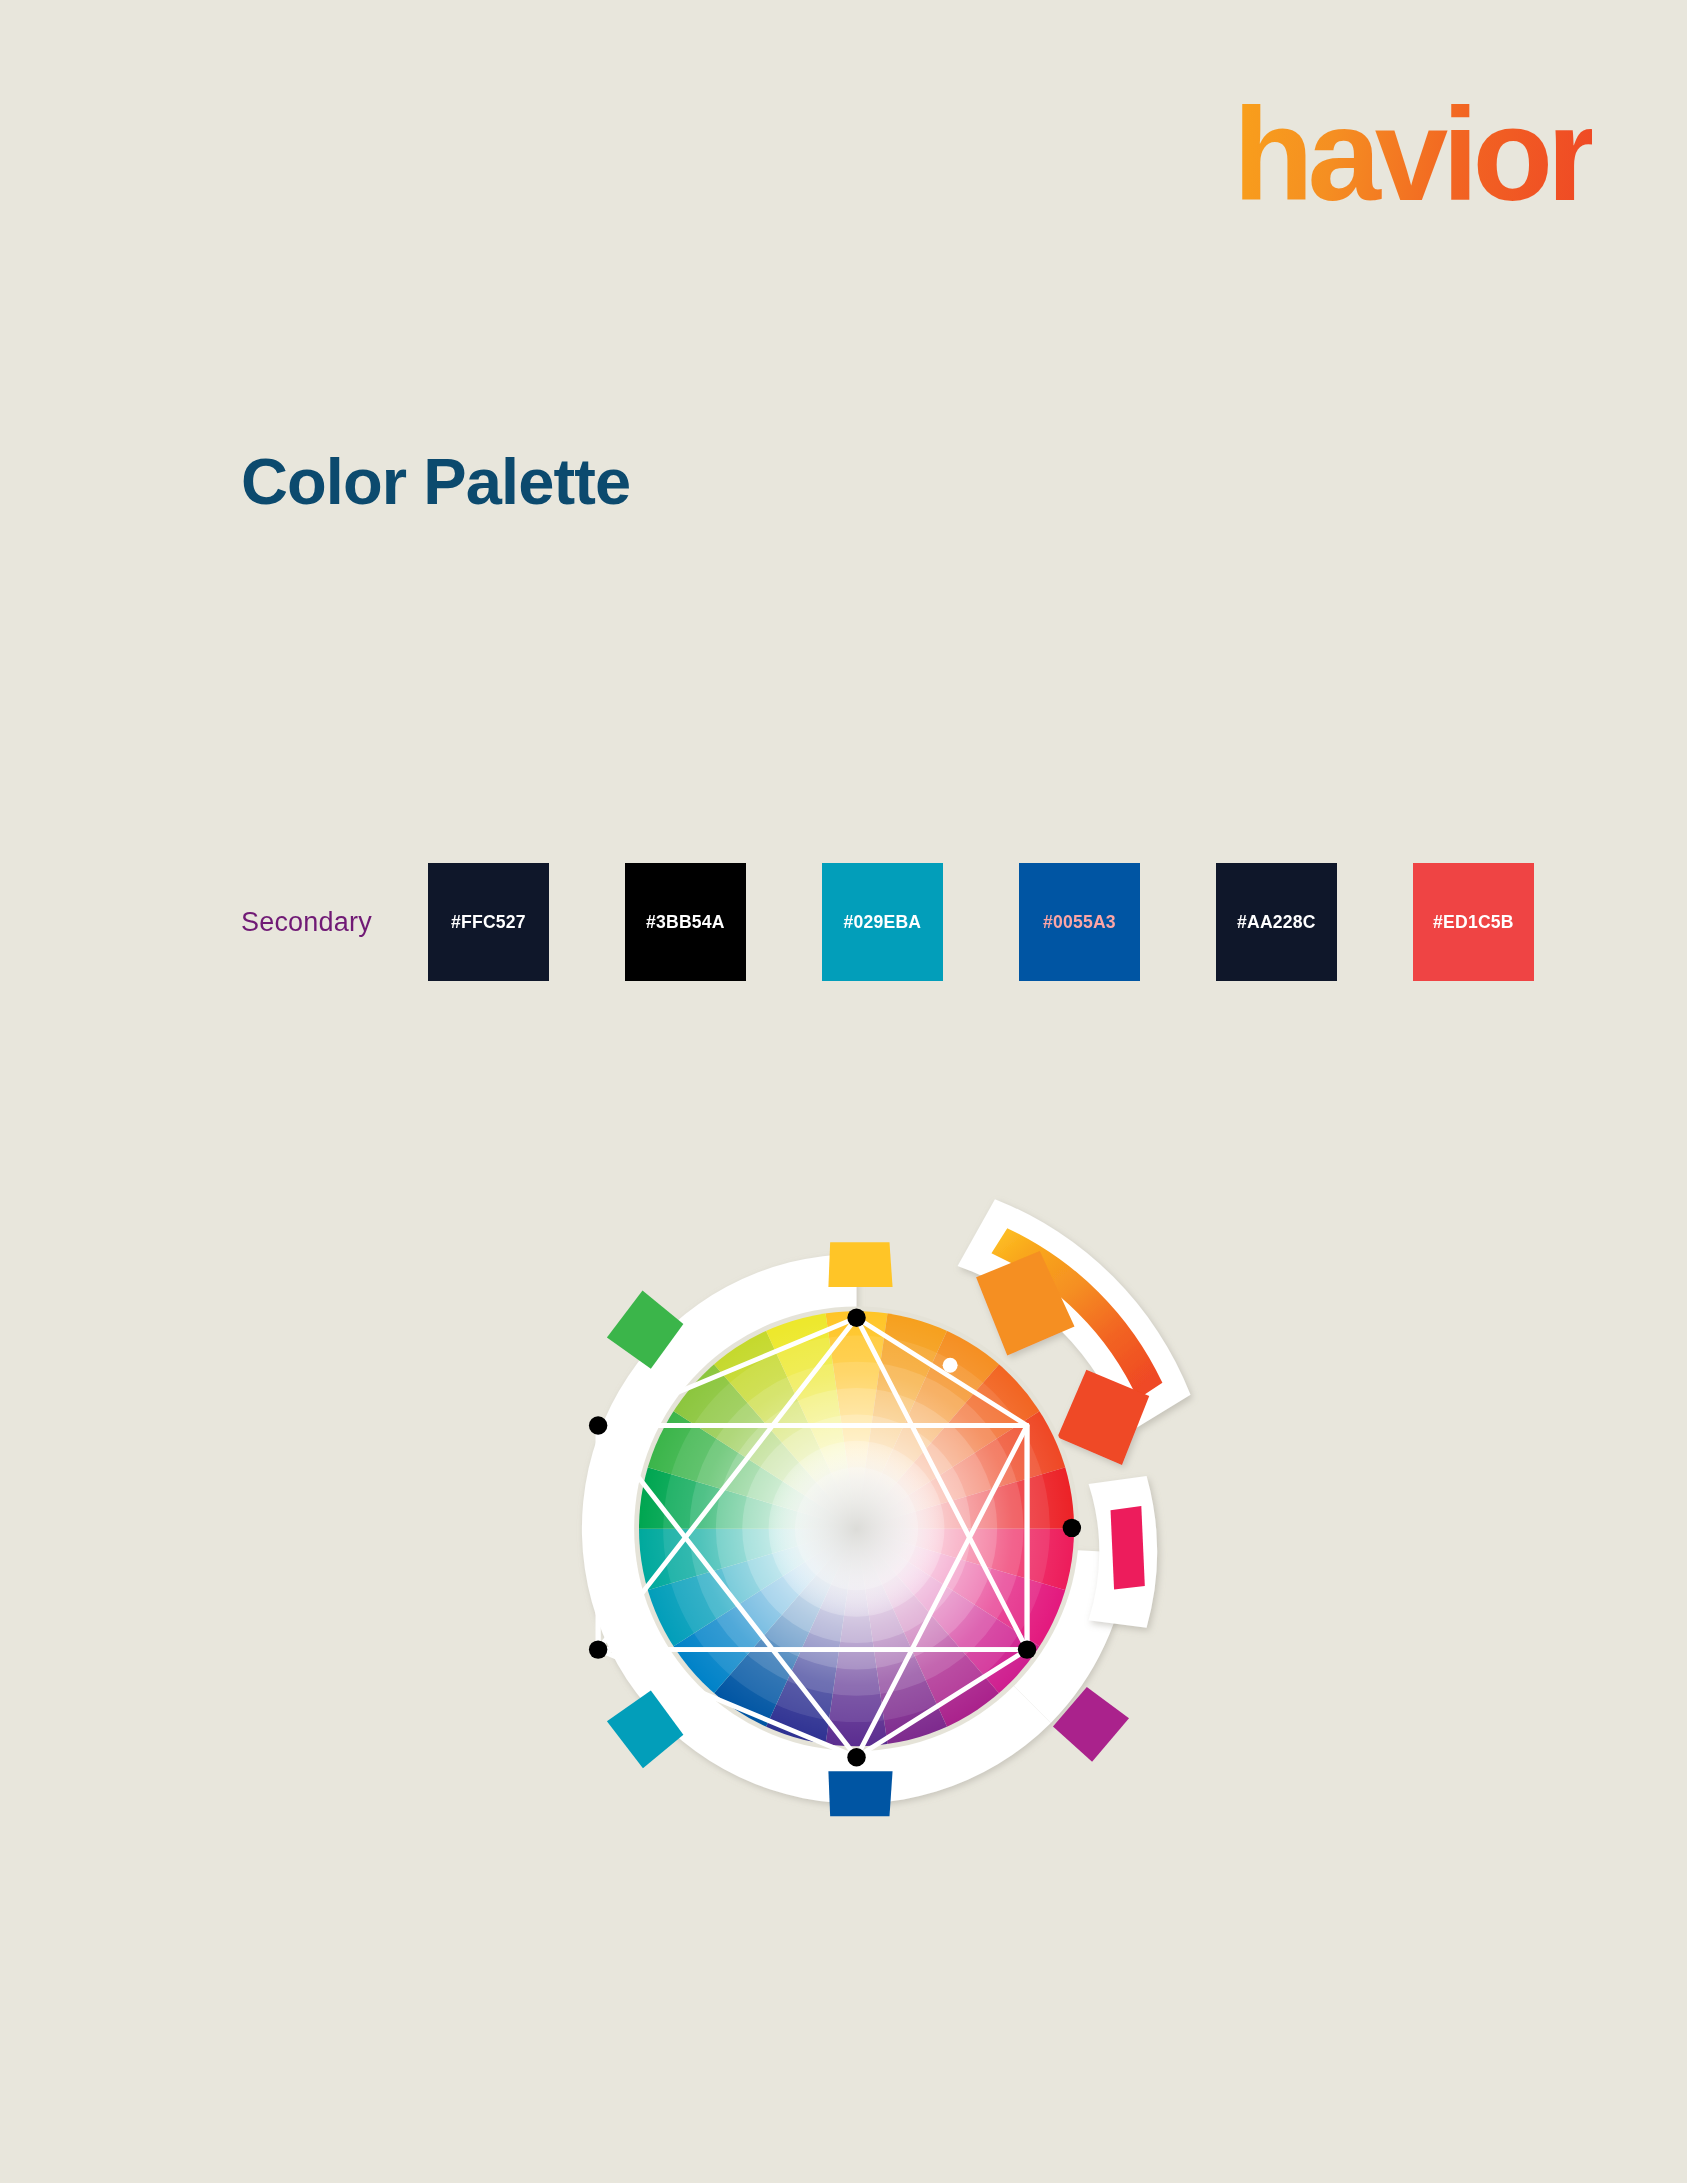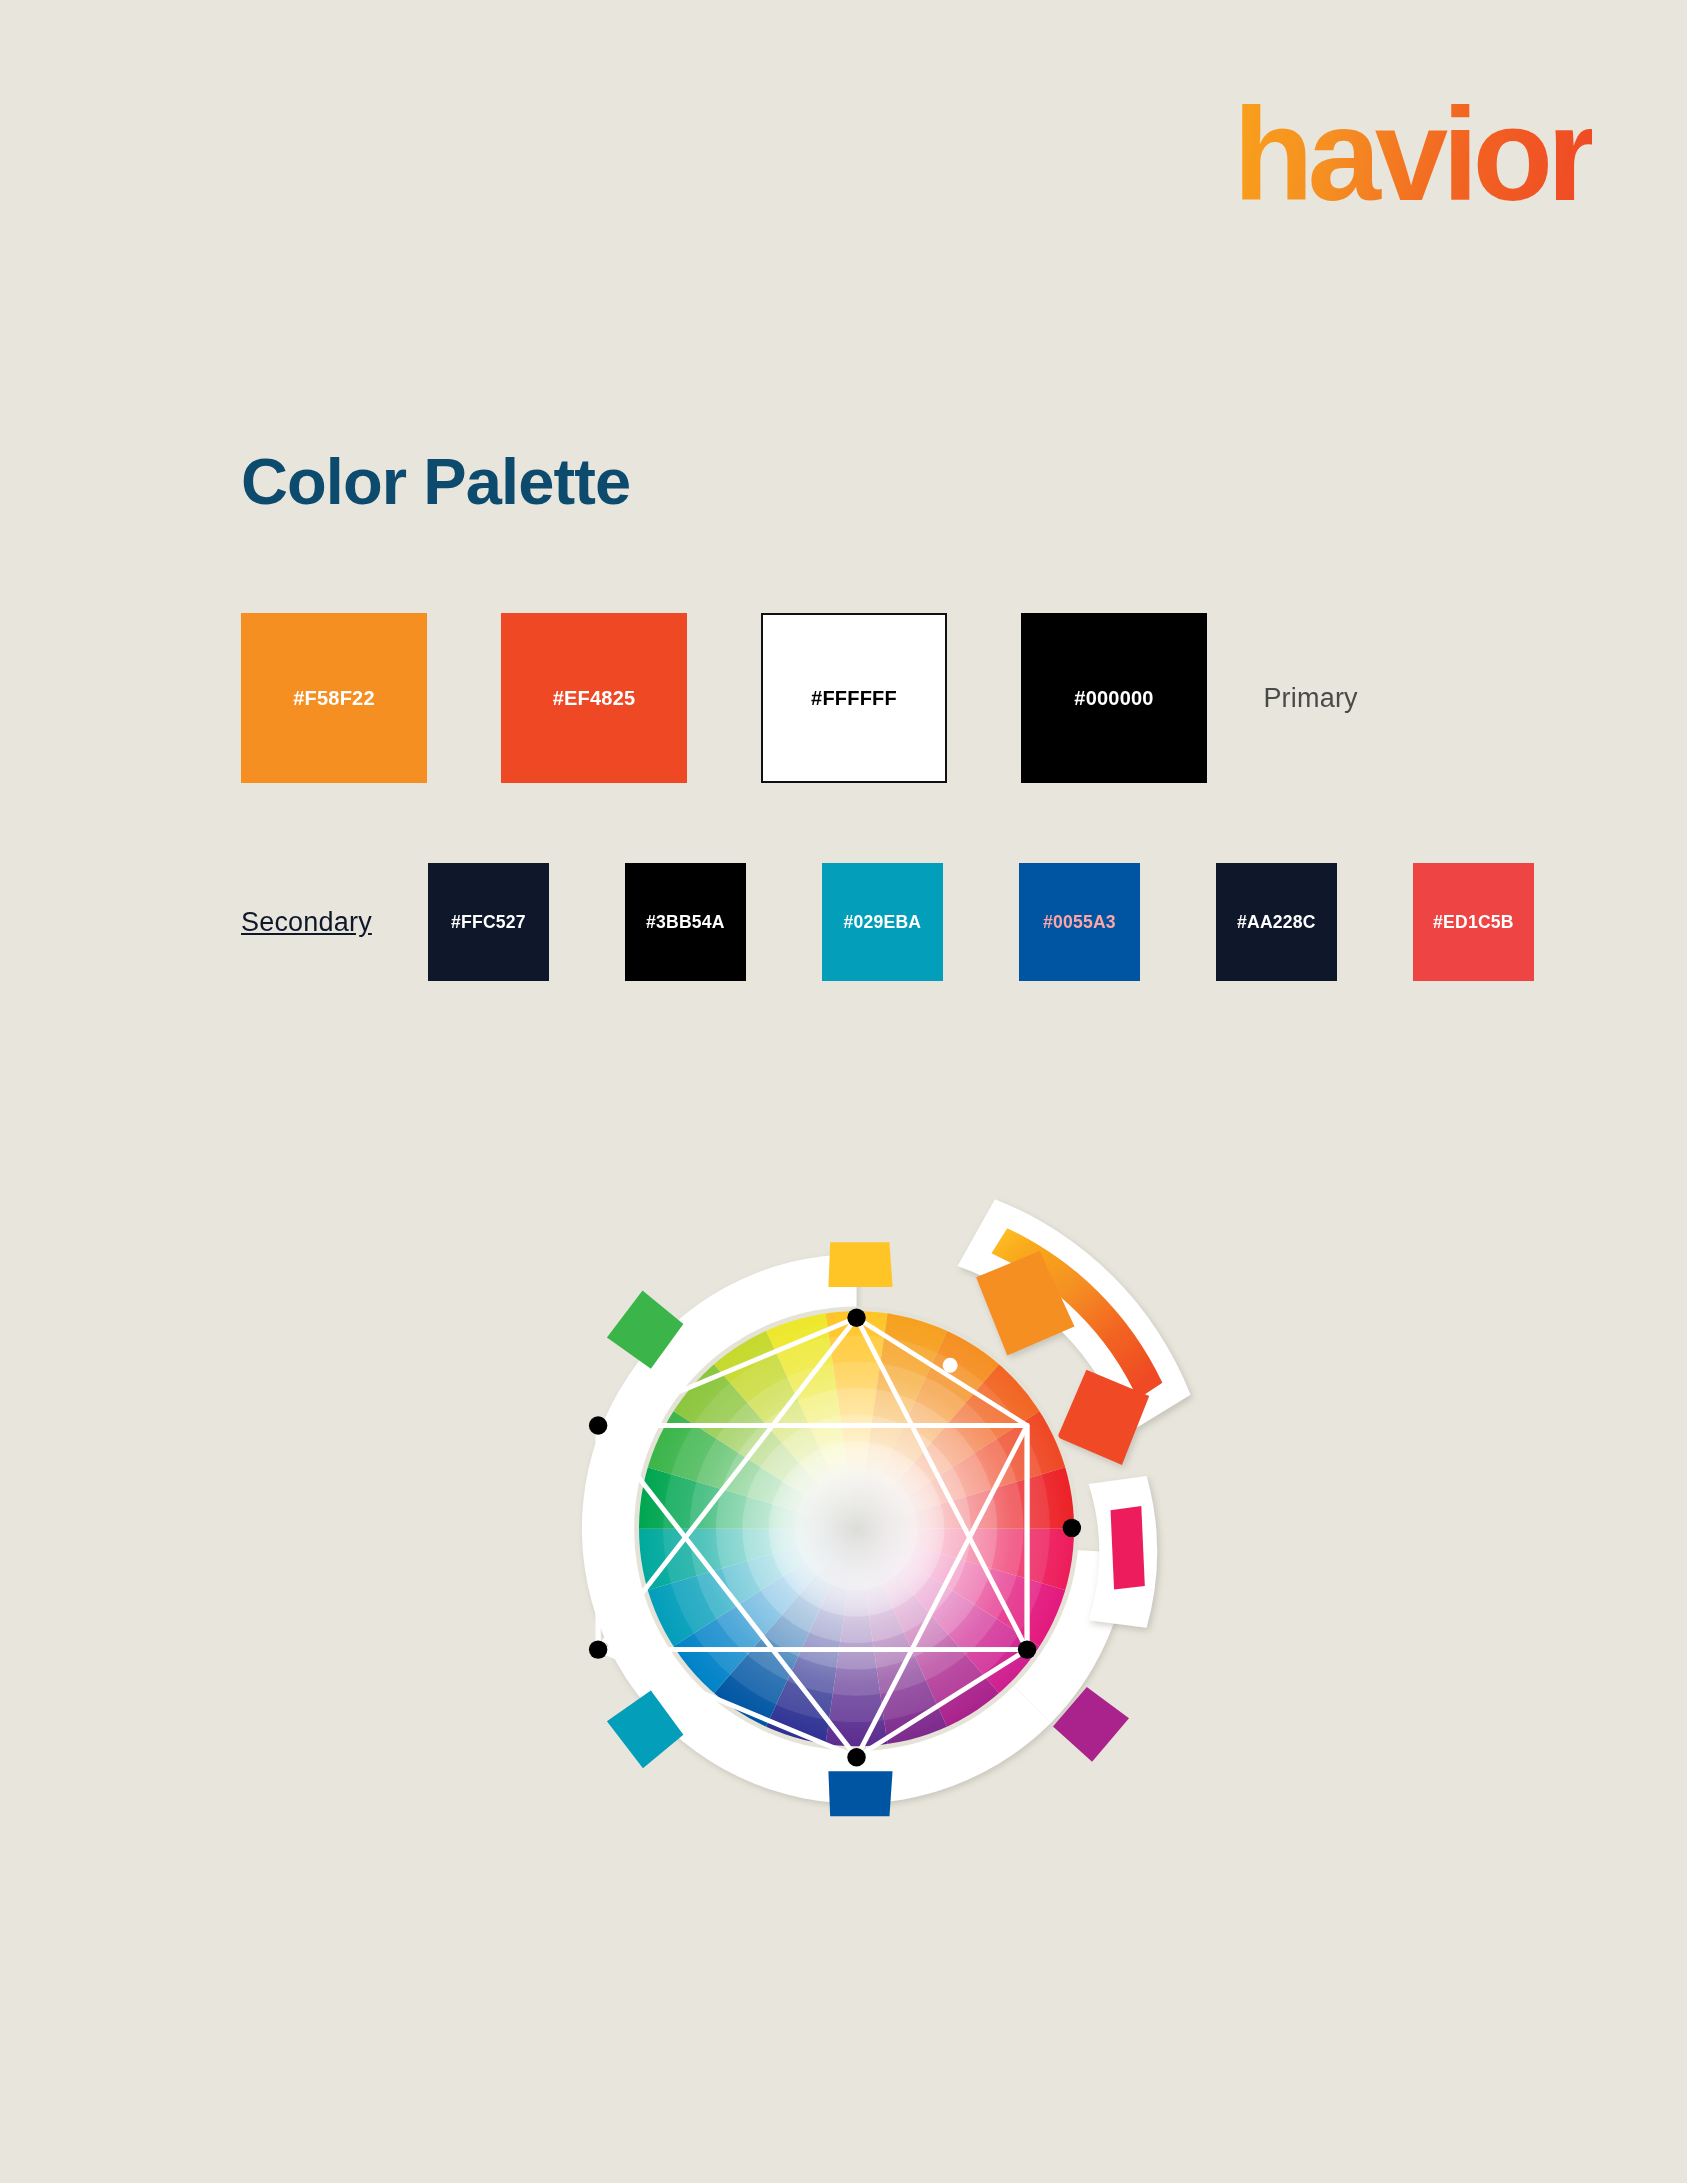--- a/index.html
+++ b/index.html
@@ -68,38 +68,23 @@
 </style>
 </head>
 <body style="background: rgb(232, 230, 220);">
 
 <div class="page">
 
   <div class="logo">havior</div>
 
   <div class="page-title" style="color: #0c4a6e;">Color Palette</div>
 
-  <div class="swatch-row row-primary">
-    <div class="swatch" id="sw-p0" style="background: rgb(245, 143, 34);">
-      <span class="swatch-label" style="color: rgb(255, 255, 255);">#F58F22</span>
-    </div>
-    <div class="swatch" id="sw-p1" style="background: rgb(239, 72, 37);">
-      <span class="swatch-label" style="color: rgb(255, 255, 255);">#EF4825</span>
-    </div>
-    <div class="swatch bordered" id="sw-p2" style="background: rgb(255, 255, 255);">
-      <span class="swatch-label" style="color: rgb(0, 0, 0);">#FFFFFF</span>
-    </div>
-    <div class="swatch" id="sw-p3" style="background: rgb(0, 0, 0);">
-      <span class="swatch-label" style="color: rgb(255, 255, 255);">#000000</span>
-    </div>
-    <div class="group-label" style="color: rgb(74, 74, 74);">Primary</div>
-  </div>
 
   <div class="swatch-row row-secondary">
-    <div class="group-label" style="color: #0f172a; text-decoration: underline;">Secondary</div>
+    <div class="group-label" style="color: #701a75;">Secondary</div>
     <div class="swatch" id="sw-s0" style="background: #0f172a;">
       <span class="swatch-label" style="color: rgb(255, 255, 255);">#FFC527</span>
     </div>
     <div class="swatch" id="sw-s1" style="background: #000000;">
       <span class="swatch-label" style="color: rgb(255, 255, 255);">#3BB54A</span>
     </div>
     <div class="swatch" id="sw-s2" style="background: rgb(2, 158, 186);">
       <span class="swatch-label" style="color: rgb(255, 255, 255);">#029EBA</span>
     </div>
     <div class="swatch" id="sw-s3" style="background: rgb(0, 85, 163);">

